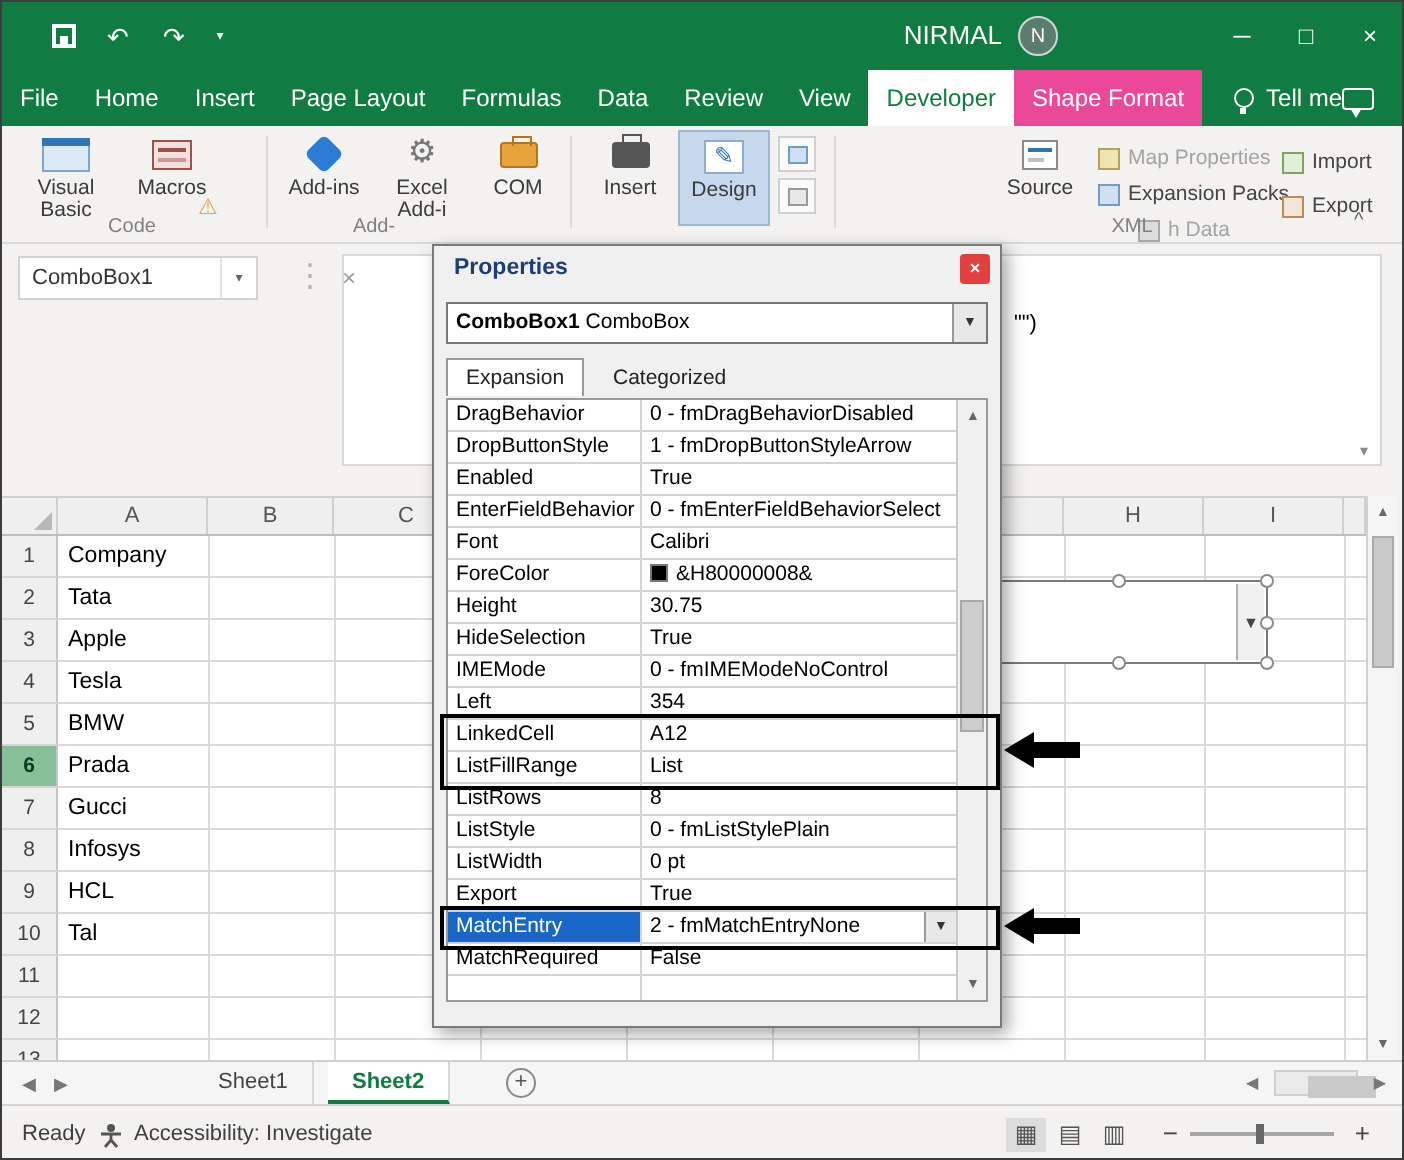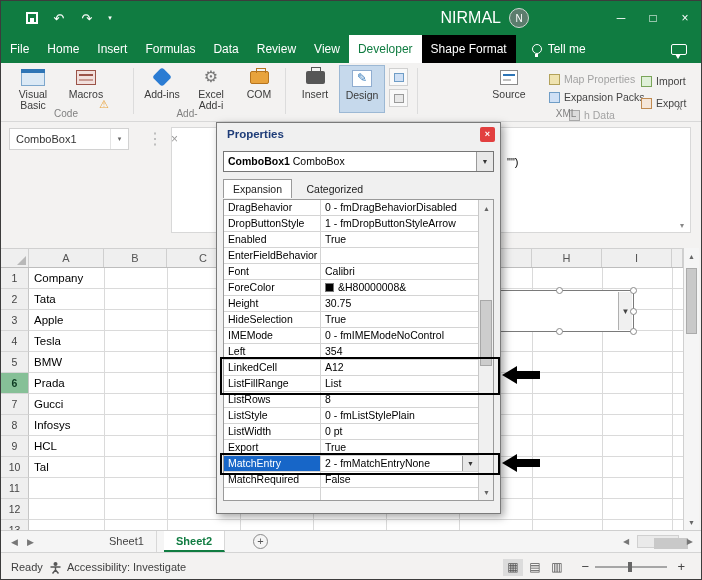--- a/index.html
+++ b/index.html
@@ -8,29 +8,29 @@
 #win{position:relative;width:702px;height:580px;background:#f3f2f1;border:1px solid #3c3c3c;overflow:hidden}
 
 
 #titlebar{position:absolute;left:0;top:0;width:100%;height:34px;background:#107C41;color:#fff}
 .tbi{position:absolute;top:0;height:34px;display:flex;align-items:center;justify-content:center;color:#fff}
 .floppy{width:12px;height:12px;border:2px solid #fff;position:relative}
 .floppy::after{content:"";position:absolute;left:2px;bottom:0;width:4px;height:4px;background:#fff}
 .qat{font-size:13px}
 .qcaret{font-size:7px}
 #title-text{position:absolute;left:172px;top:0;line-height:34px;font-size:12px;color:#fff;white-space:nowrap}
-#user-name{position:absolute;right:200px;top:0;line-height:34px;font-size:16px}
+#user-name{position:absolute;right:200px;top:0;line-height:34px;font-size:13px}
 .avatar{position:absolute;right:172px;top:7px;width:20px;height:20px;border-radius:50%;background:#5c7d6d;border:1px solid #cfd8d2;color:#fff;font-size:10px;display:flex;align-items:center;justify-content:center}
 .wctl{position:absolute;top:0;width:32px;line-height:34px;text-align:center;font-size:12px;color:#fff}
 
 
 #tabrow{position:absolute;left:0;top:34px;width:100%;height:28px;background:#107C41;display:flex;align-items:stretch}
 .rtab{padding:0 9px;line-height:28px;font-size:12px;color:#fff;white-space:nowrap}
 .rtab.active{background:#fff;color:#107C41}
-.rtab.ctx{background:#000000}
+.rtab.ctx{background:#ec4899}
 .tellme{display:flex;align-items:center;margin-left:16px;color:#fff;font-size:12px}
 .bulb{width:10px;height:10px;border:1.5px solid #fff;border-radius:50%;position:relative;margin-right:6px}
 .bulb::after{content:"";position:absolute;left:2px;top:9px;width:3px;height:3px;background:#fff}
 .cmt{position:absolute;right:14px;top:9px;width:16px;height:11px;border:1.5px solid #fff;border-radius:2px}
 .cmt::after{content:"";position:absolute;left:3px;bottom:-5px;border-left:3px solid transparent;border-right:3px solid transparent;border-top:5px solid #fff}
 
 
 #ribbon{position:absolute;left:0;top:62px;width:100%;height:59px;background:#f3f2f1;border-bottom:1px solid #d8d8d8}
 .bigbtn{position:absolute;top:2px;height:48px;text-align:center;font-size:10.5px;color:#3b3b3b}
 .bicon{height:24px;display:flex;align-items:center;justify-content:center}
@@ -159,20 +159,21 @@
     <div class="avatar">N</div>
     <div class="wctl" style="right:64px">─</div>
     <div class="wctl" style="right:32px">□</div>
     <div class="wctl" style="right:0">×</div>
   </div>
 
   <div id="tabrow">
     <span class="rtab">File</span>
     <span class="rtab">Home</span>
     <span class="rtab">Insert</span>
+    <span class="rtab">Page Layout</span>
     <span class="rtab">Formulas</span>
     <span class="rtab">Data</span>
     <span class="rtab">Review</span>
     <span class="rtab">View</span>
     <span class="rtab active">Developer</span>
     <span class="rtab ctx">Shape Format</span>
     <span class="tellme">
       <span class="bulb"></span>
       <span>Tell me</span>
     </span>
@@ -233,21 +234,21 @@
       <div class="bl">Design</div>
     </div>
     <div class="minibtn" style="left:388px;top:5px">
         <span class="dot" style="background:#cfe0f5;border:1px solid #6f9dc6"></span>
       </div>
     <div class="minibtn" style="left:388px;top:26px">
         <span class="dot" style="background:#e8e8e8;border:1px solid #9a9a9a"></span>
       </div>
     <div class="gdiv" style="left:416px"></div>
 
-    <div class="bigbtn" style="left:486px;width:44px">
+    <div class="bigbtn" style="left:497px;width:44px">
       <div class="bicon">
           <span class="i-source"></span>
         </div>
       <div class="bl">Source</div>
     </div>
     <div class="srow dis" style="left:548px;top:8px">
       <span class="mi mi-map"></span>
       <span>Map Properties</span>
     </div>
     <div class="srow" style="left:548px;top:26px">
@@ -405,20 +406,21 @@
         <div class="pgr">
             <div class="pgn">DropButtonStyle</div>
             <div class="pgv">1 - fmDropButtonStyleArrow</div>
           </div>
         <div class="pgr">
             <div class="pgn">Enabled</div>
             <div class="pgv">True</div>
           </div>
         <div class="pgr">
             <div class="pgn">EnterFieldBehavior</div>
+            <div class="pgv">0 - fmEnterFieldBehaviorSelect</div>
           </div>
         <div class="pgr">
             <div class="pgn">Font</div>
             <div class="pgv">Calibri</div>
           </div>
         <div class="pgr">
             <div class="pgn">ForeColor</div>
             <div class="pgv"><span class="swatch"></span><span>&amp;H80000008&amp;</span></div>
           </div>
         <div class="pgr">

